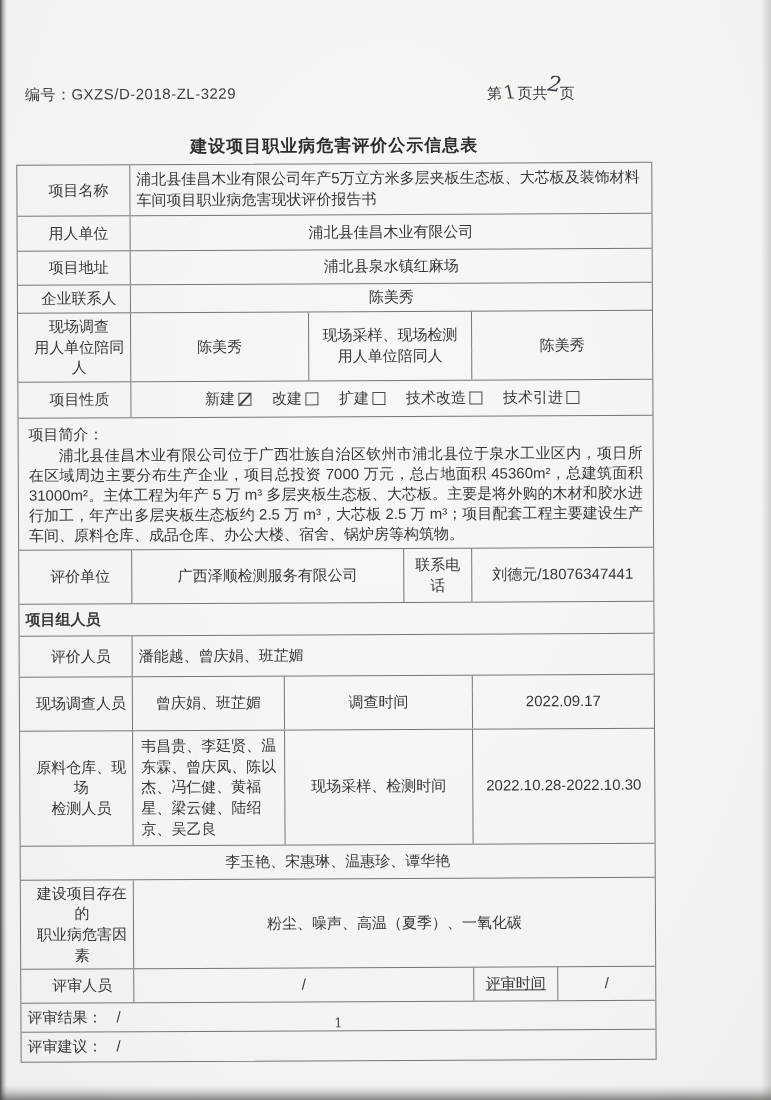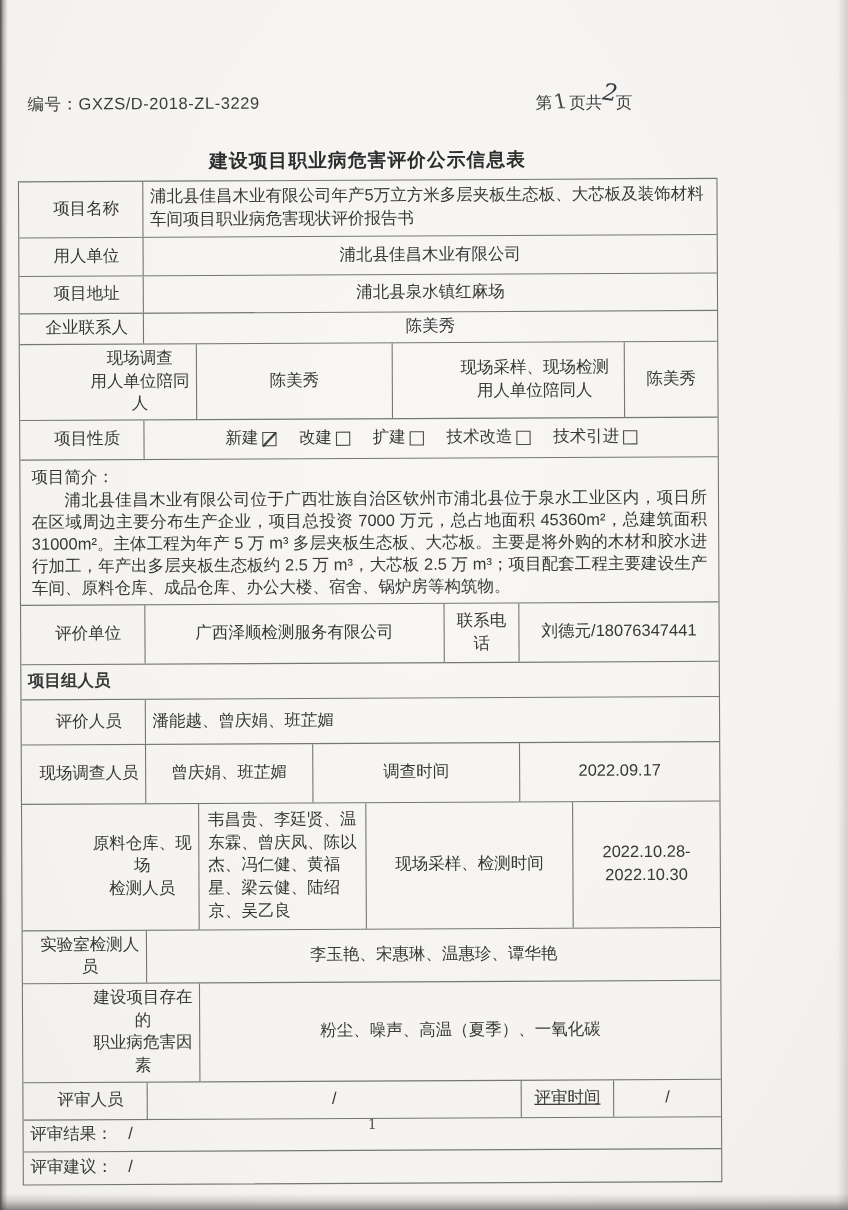--- a/index.html
+++ b/index.html
@@ -58,21 +58,21 @@
   .row:last-child{border-bottom:none;}
   .cell{
     border-right:1px solid #767676;box-sizing:border-box;
     display:flex;align-items:center;justify-content:center;
     padding:3px 6px;text-align:center;line-height:1.38;
   }
   .cell:last-child{border-right:none;}
   .cell.left{justify-content:flex-start;text-align:left;}
   .lab{width:113px;flex:0 0 113px;padding-left:16px;}
   .grow{flex:1 1 auto;}
-  .preline{white-space:pre-line;margin-left:48px;}
+  .preline{white-space:pre-line;}
   .bold{font-weight:700;}
   
   .r-name{min-height:51px;}
   .r-employer{min-height:35px;}
   .r-address{min-height:34px;}
   .r-contact{min-height:28px;}
   .r-escort{min-height:44px;}
   .r-nature{min-height:36px;}
   .r-intro{min-height:124px;}
   .r-evalunit{min-height:54px;}
@@ -221,21 +221,20 @@
 
     <div class="row r-sampling">
       <div class="cell lab preline">原料仓库、现场
 检测人员</div>
       <div class="cell c-names left">韦昌贵、李廷贤、温东霖、曾庆凤、陈以杰、冯仁健、黄福星、梁云健、陆绍京、吴乙良</div>
       <div class="cell c-time-l">现场采样、检测时间</div>
       <div class="cell grow">2022.10.28-2022.10.30</div>
     </div>
 
     <div class="row r-lab">
-      <div class="cell lab">实验室检测人员</div>
       <div class="cell grow">李玉艳、宋惠琳、温惠珍、谭华艳</div>
     </div>
 
     <div class="row r-hazard">
       <div class="cell lab preline">建设项目存在的
 职业病危害因素</div>
       <div class="cell grow">粉尘、噪声、高温（夏季）、一氧化碳</div>
     </div>
 
     <div class="row r-review">

